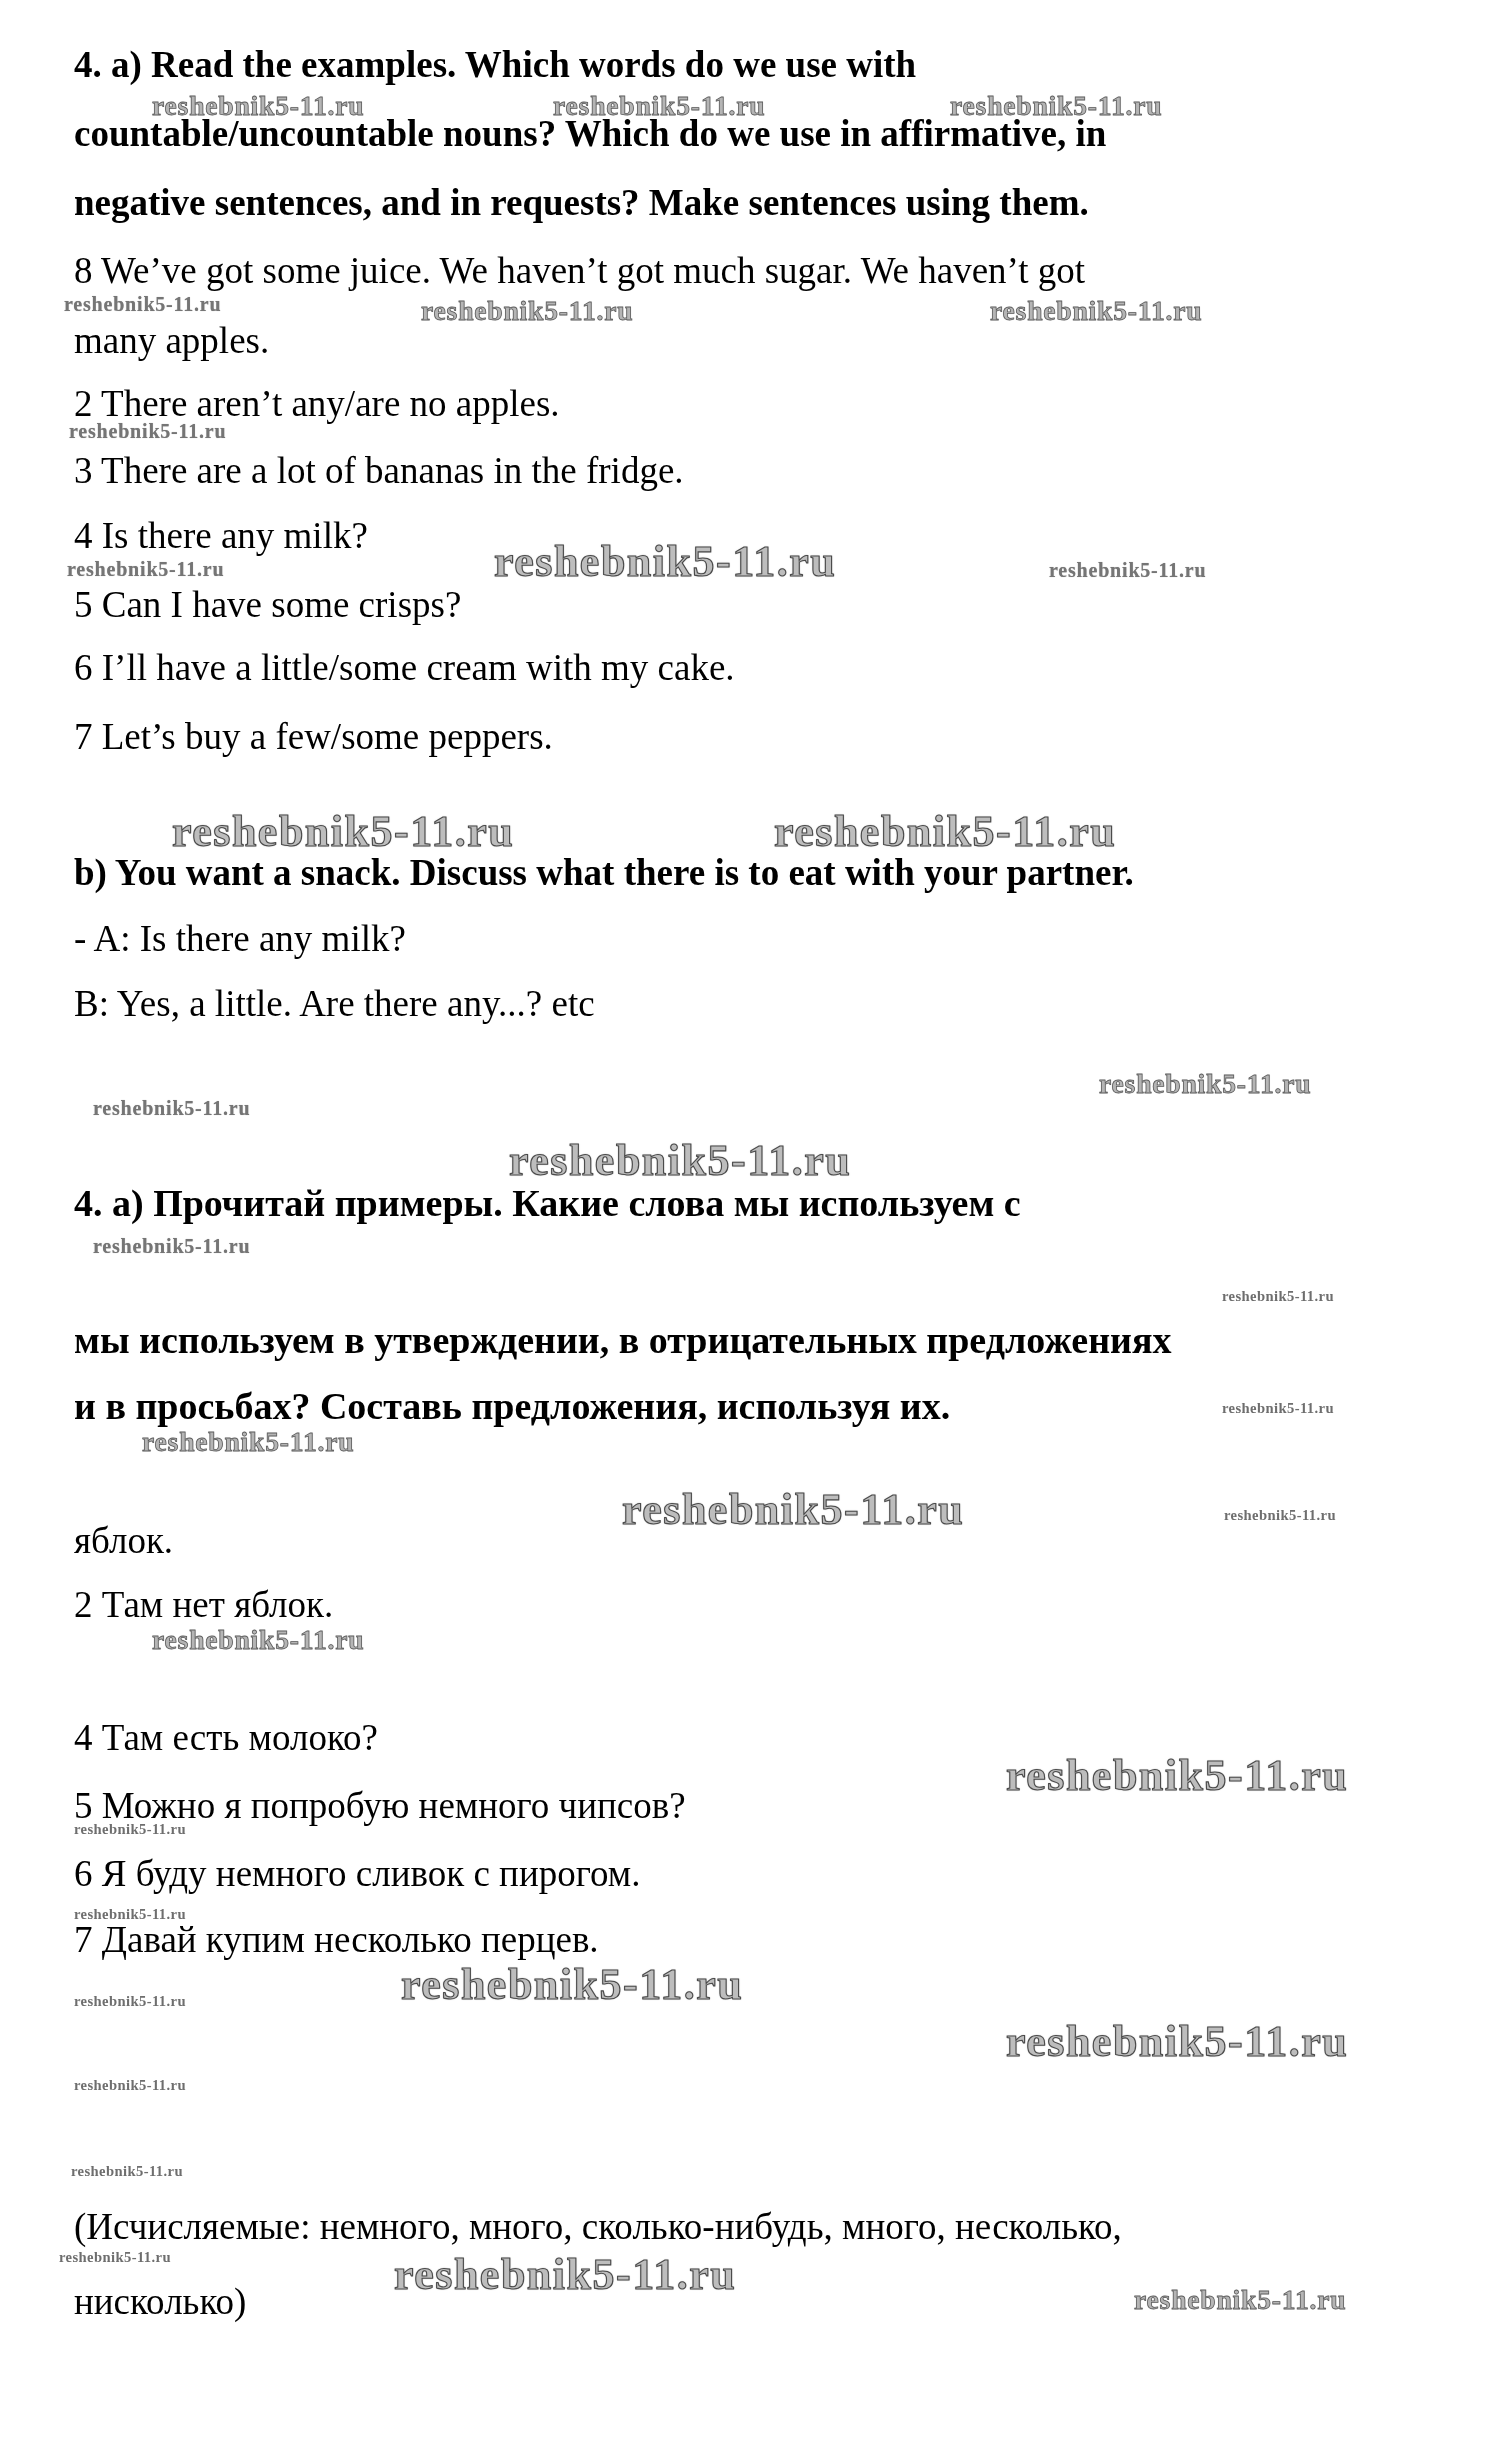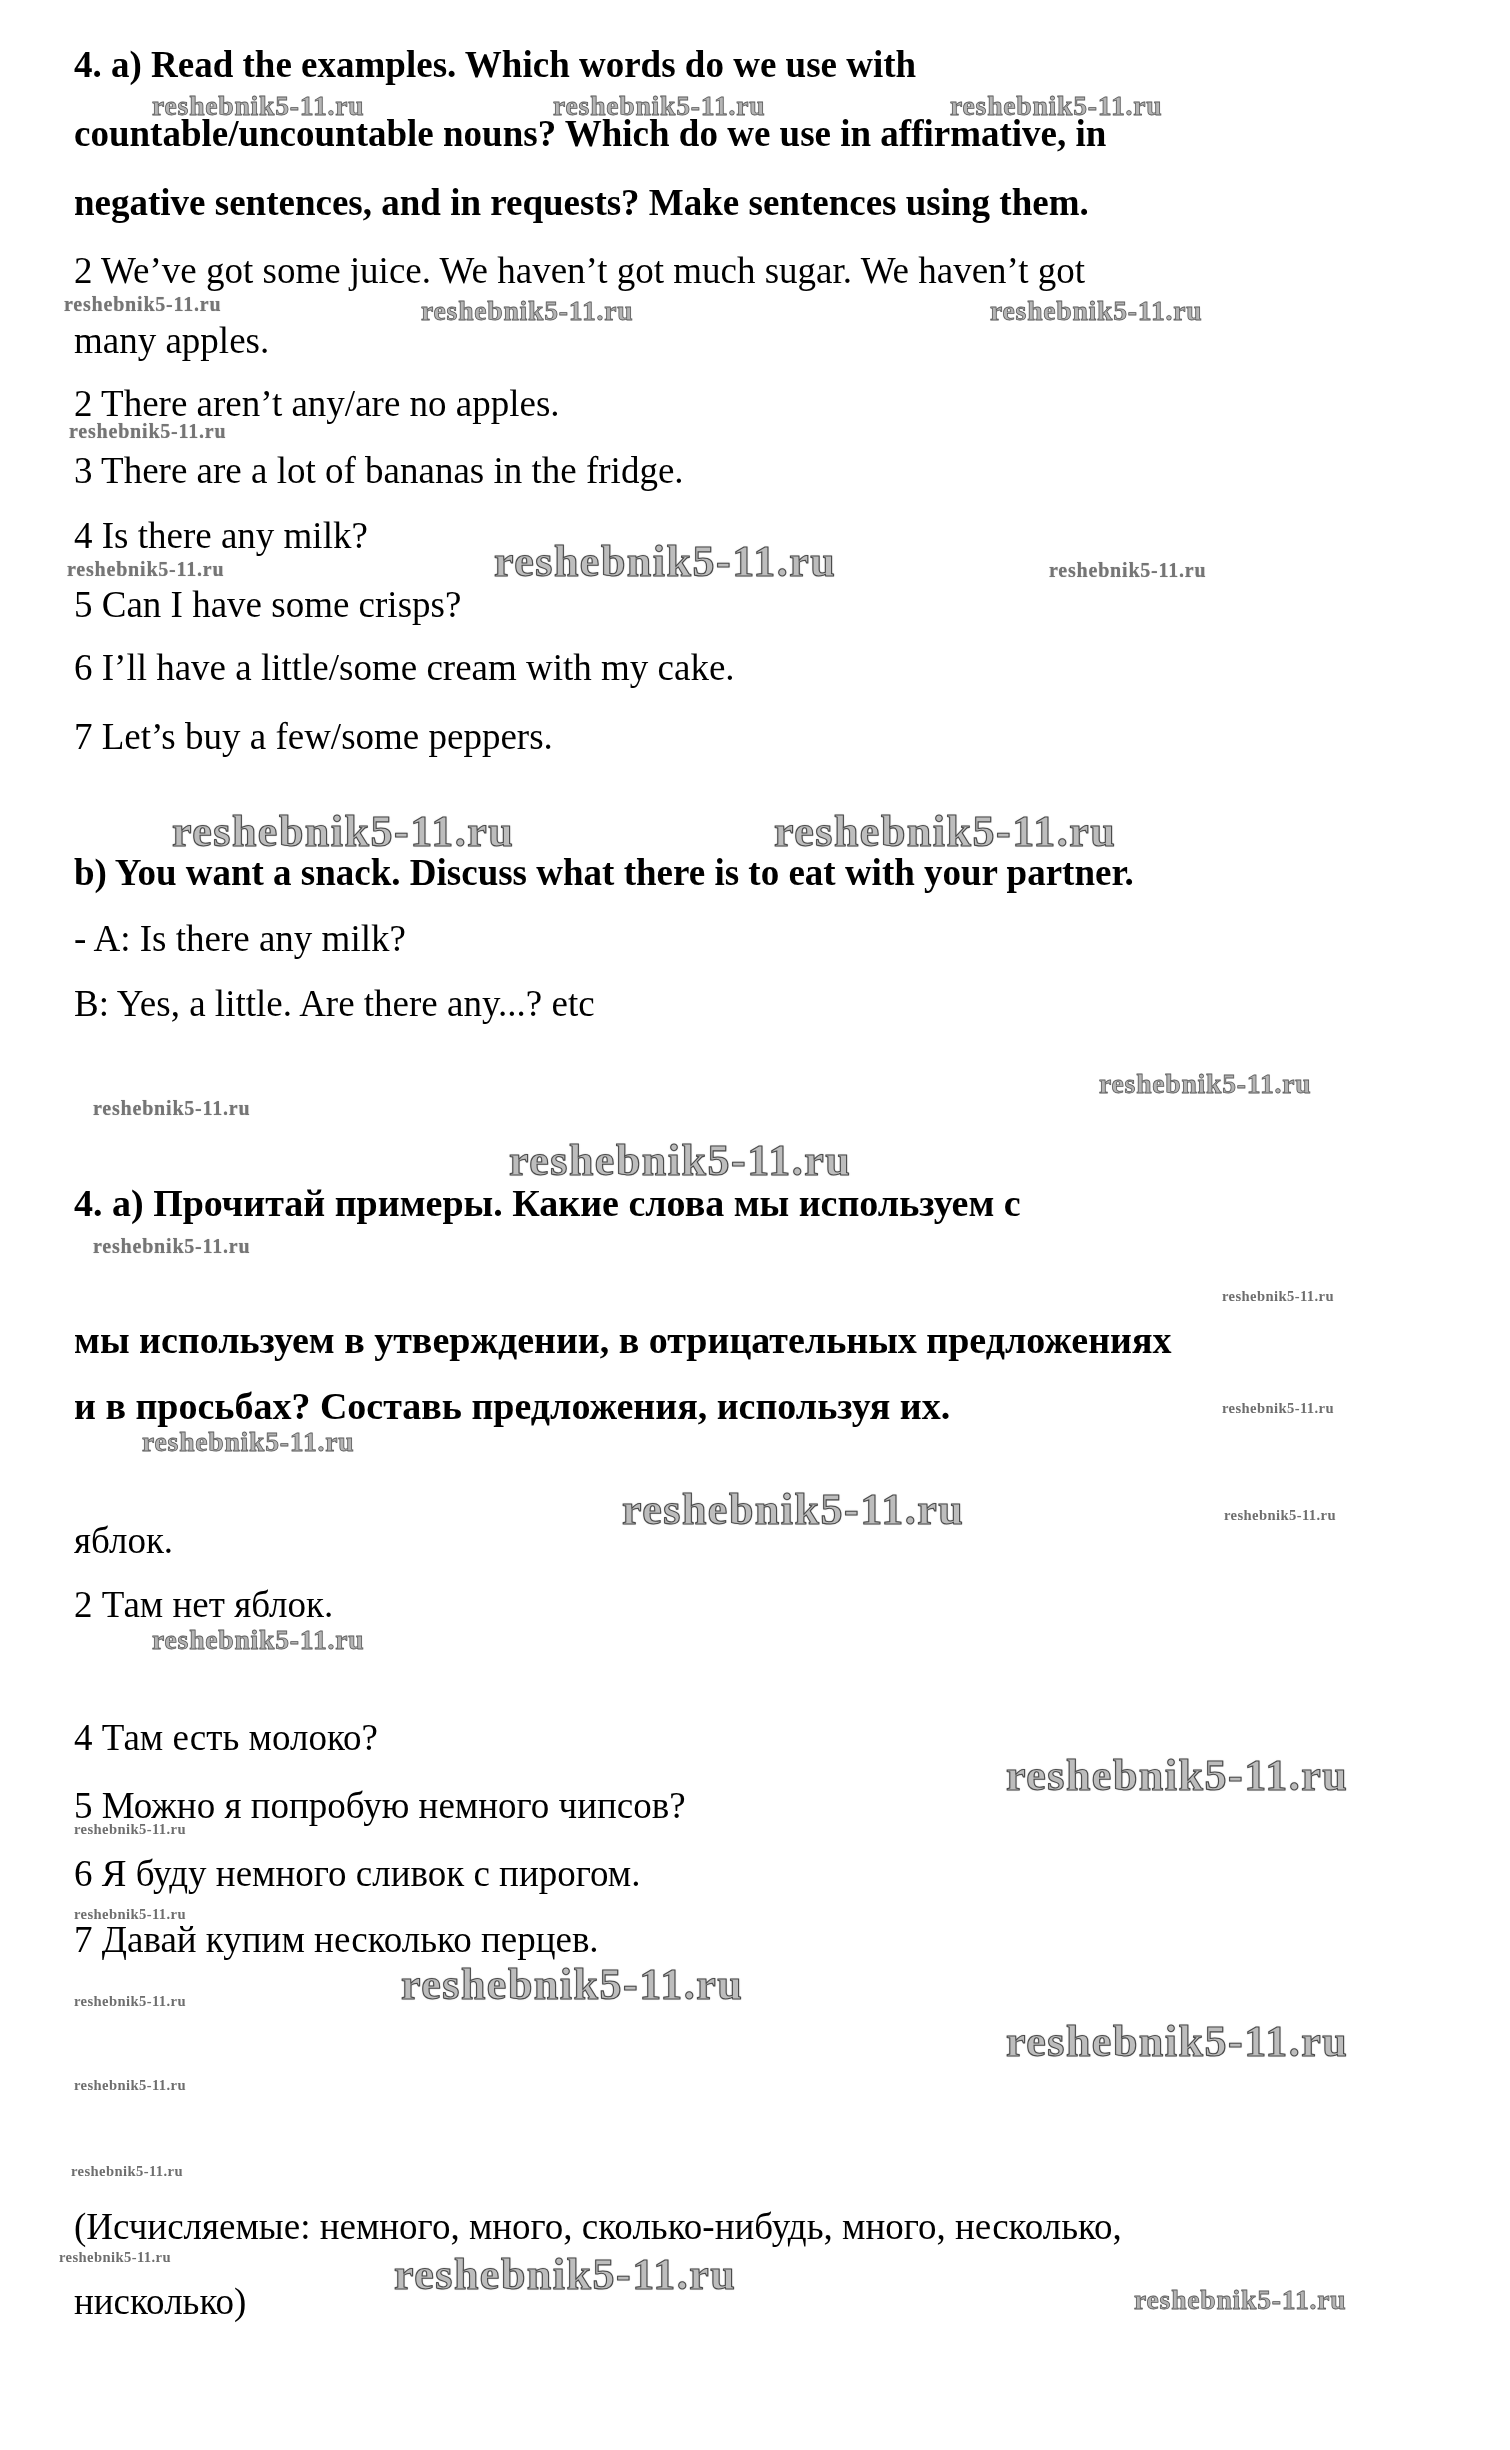--- a/index.html
+++ b/index.html
@@ -45,21 +45,21 @@
 </style>
 </head>
 <body>
 
 <div class="page">
 
   <div class="line bold" style="top:44px">4. a) Read the examples. Which words do we use with</div>
   <div class="line bold" style="top:113px">countable/uncountable nouns? Which do we use in affirmative, in</div>
   <div class="line bold" style="top:182px">negative sentences, and in requests? Make sentences using them.</div>
 
-  <div class="line" style="top:250px">2 We’ve got some juice. We haven’t got much sugar. We haven’t got</div>
+  <div class="line" style="top:250px">8 We’ve got some juice. We haven’t got much sugar. We haven’t got</div>
   <div class="line" style="top:320px">many apples.</div>
   <div class="line" style="top:383px">2 There aren’t any/are no apples.</div>
   <div class="line" style="top:450px">3 There are a lot of bananas in the fridge.</div>
   <div class="line" style="top:515px">4 Is there any milk?</div>
   <div class="line" style="top:584px">5 Can I have some crisps?</div>
   <div class="line" style="top:647px">6 I’ll have a little/some cream with my cake.</div>
   <div class="line" style="top:716px">7 Let’s buy a few/some peppers.</div>
 
   <div class="line bold" style="top:852px">b) You want a snack. Discuss what there is to eat with your partner.</div>
   <div class="line" style="top:918px">- A: Is there any milk?</div>

